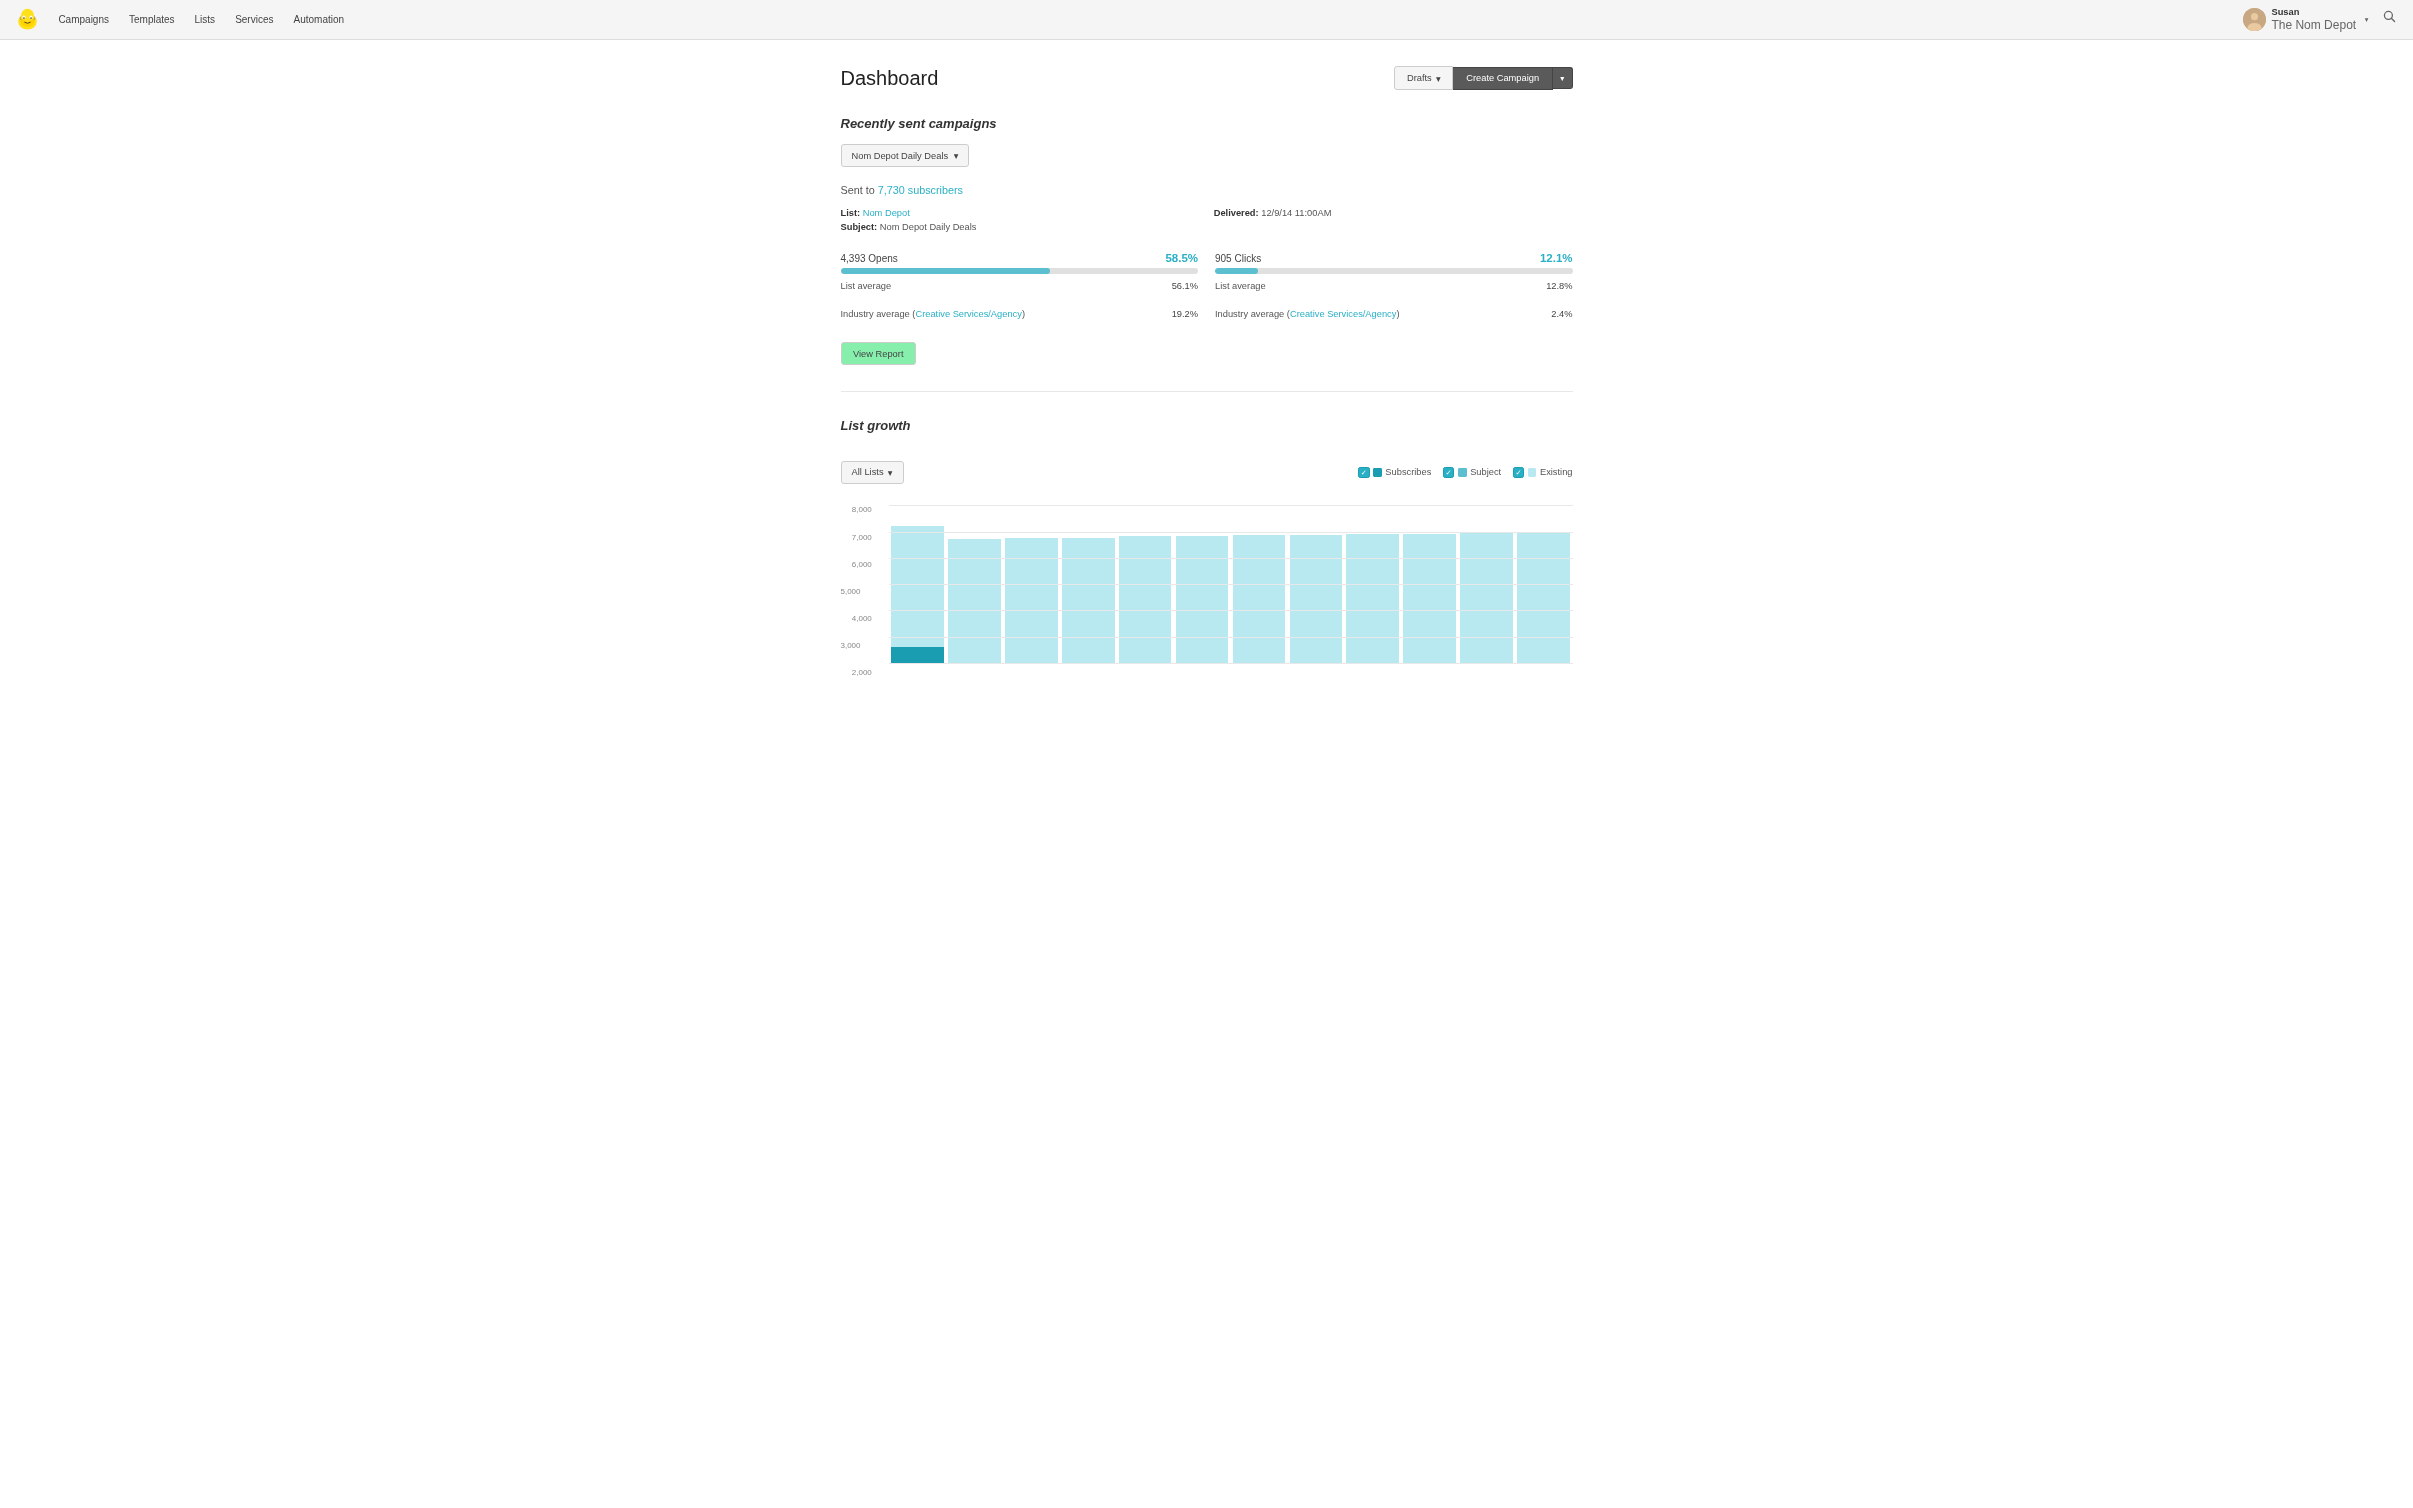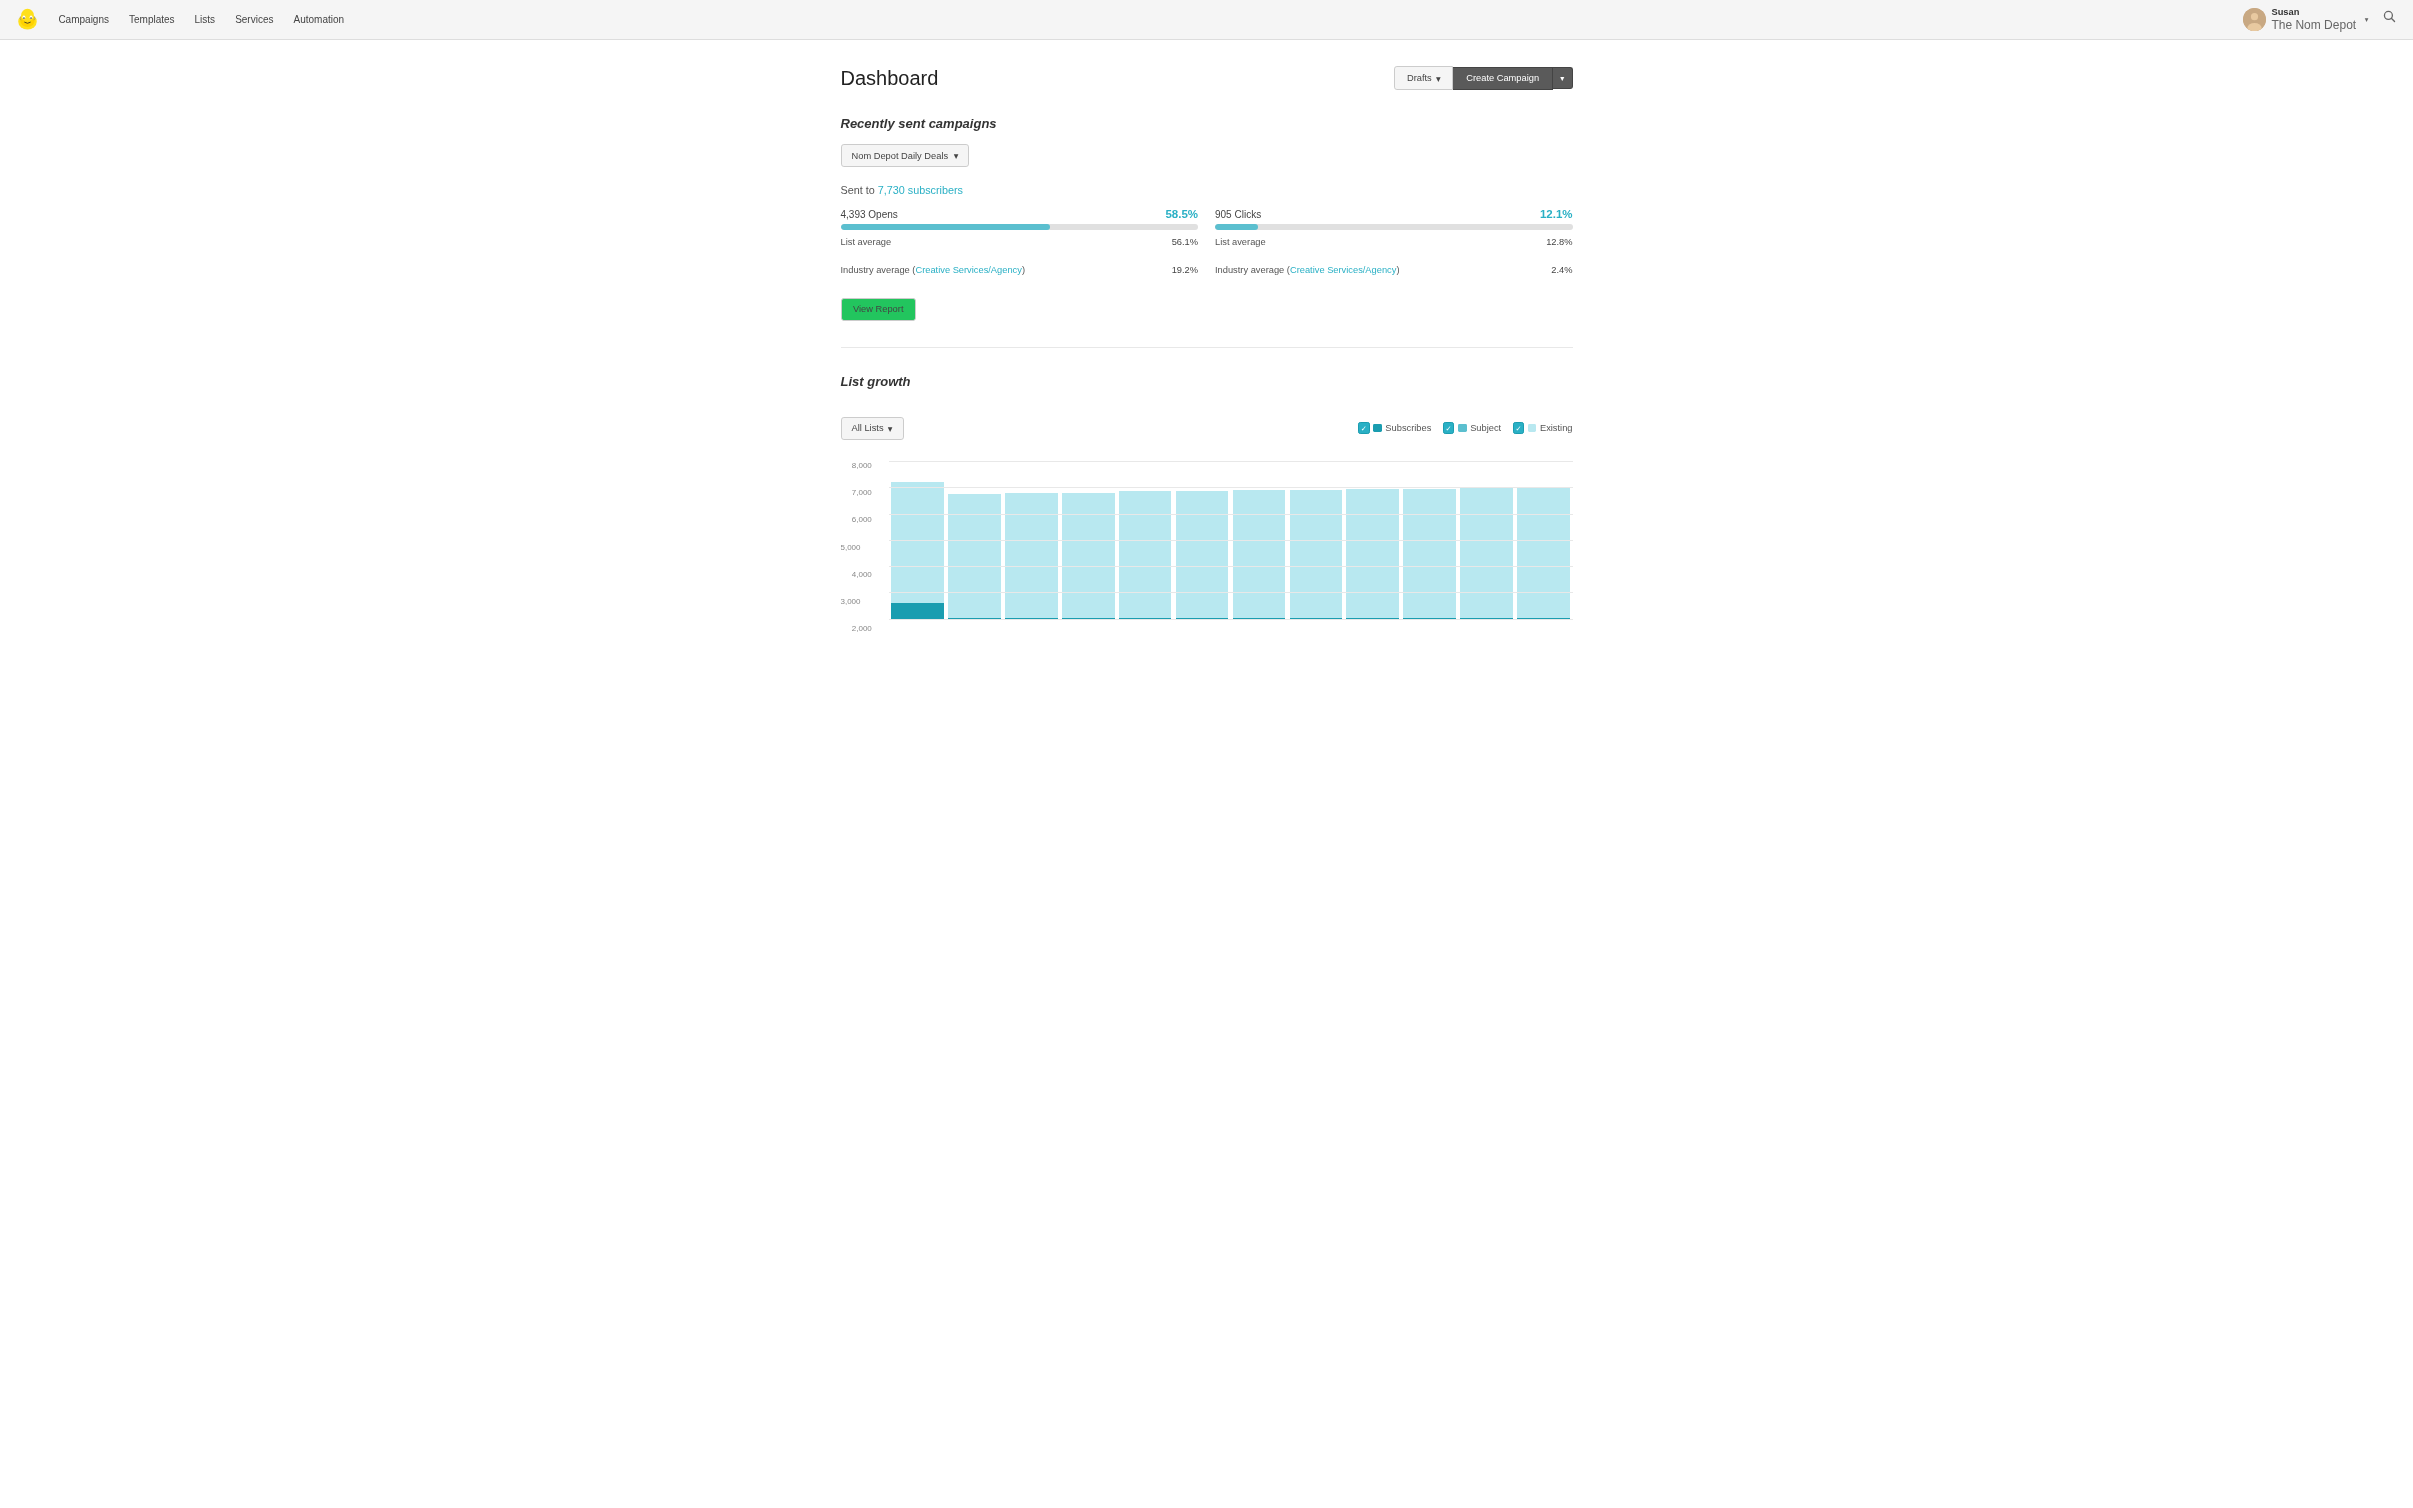--- a/index.html
+++ b/index.html
@@ -77,21 +77,21 @@
     .stat-pct { font-size: 11.5px; font-weight: 700; color: #2ab0c5; }
     .progress-bar-bg { height: 5.7px; background: #e0e0e0; border-radius: 2.9px; margin-bottom: 7.2px; overflow: hidden; }
     .progress-bar-fill { height: 100%; border-radius: 2.9px; background: #5bbfcf; }
     .stat-averages { display: flex; flex-direction: column; gap: 18px; }
     .stat-avg-row { display: flex; justify-content: space-between; font-size: 9.3px; color: #555; }
     .stat-avg-row a { color: #2ab0c5; text-decoration: none; }
     .stat-avg-val { color: #444; font-weight: 500; }
 
     
     .btn-view-report {
-      background: #22c55e; border: 0.7px solid #ccc; border-radius: 2.9px;
+      background: #86efac; border: 0.7px solid #ccc; border-radius: 2.9px;
       padding: 5.7px 11.5px; cursor: pointer; font-size: 9.3px; color: #444;
       margin-top: 5.7px;
     }
 
     
     .section-divider { border: none; border-top: 0.7px solid #e8e8e8; margin: 26px 0; }
 
     
     .list-growth-header { display: flex; align-items: center; justify-content: space-between; margin-bottom: 14.4px; }
     .list-filter {
@@ -180,20 +180,34 @@
 
     <div class="campaign-selector">
       <span>Nom Depot Daily Deals</span>
       <span>▾</span>
     </div>
 
     <div class="sent-to">
       <span>Sent to </span><a href="#">7,730 subscribers</a>
     </div>
 
+    <div class="meta-grid">
+      <div class="meta-item">
+        <strong>List:</strong>
+        <a href="#">Nom Depot</a>
+      </div>
+      <div class="meta-item">
+        <strong>Delivered:</strong>
+        <span>12/9/14 11:00AM</span>
+      </div>
+      <div class="meta-item">
+        <strong>Subject:</strong>
+        <span>Nom Depot Daily Deals</span>
+      </div>
+    </div>
 
     
     <div class="stats-grid">
 
       <div class="stat-block">
         <div class="stat-header">
           <span class="stat-label">4,393 Opens</span>
           <span class="stat-pct">58.5%</span>
         </div>
         <div class="progress-bar-bg">

